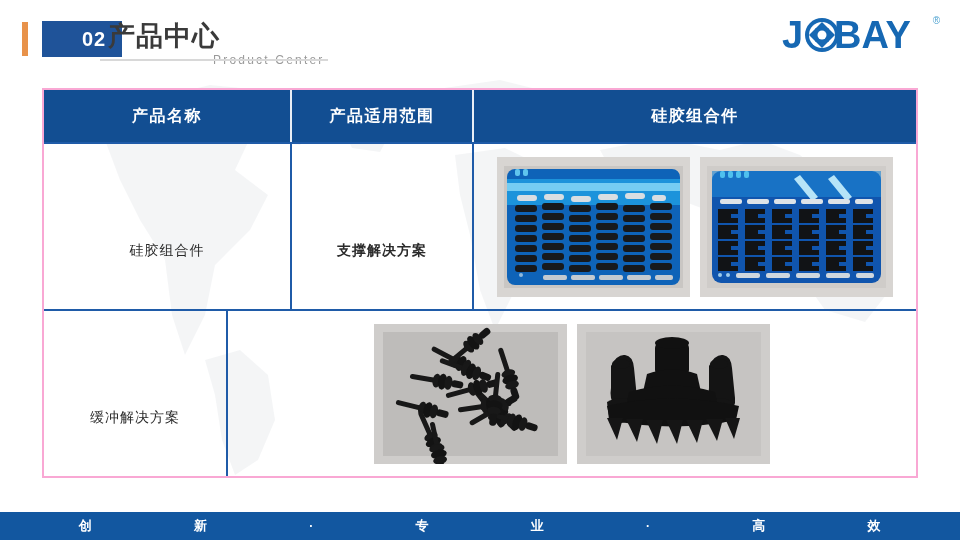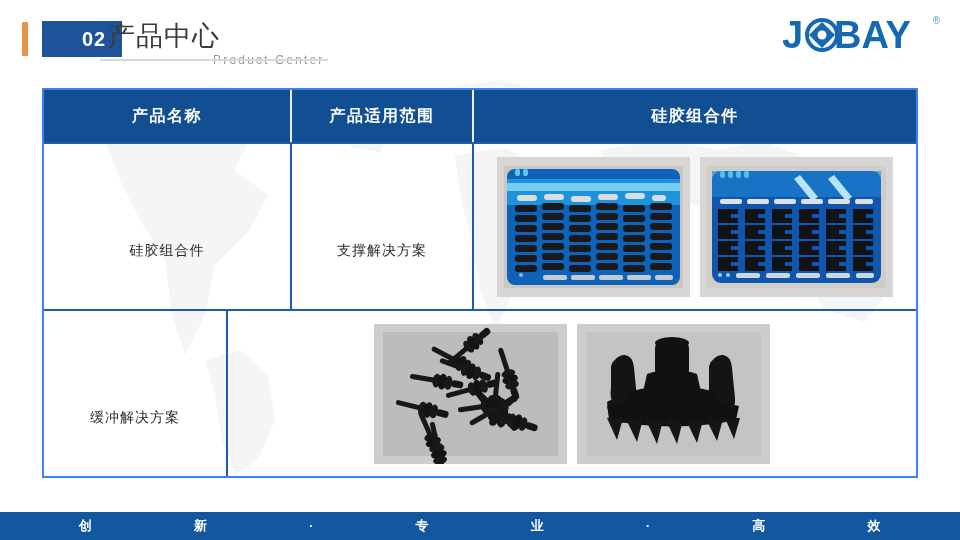--- a/index.html
+++ b/index.html
@@ -49,21 +49,21 @@
     letter-spacing: 1px;
     display: flex;
     align-items: center;
     justify-content: center;
     padding-left: 24px;
   }
   .title-cn {
     position: absolute;
     left: 108px; top: 19px;
     font-size: 27px;
-    font-weight: normal;
+    font-weight: bold;
     color: #3A3A3A;
     letter-spacing: 1px;
     line-height: 34px;
   }
   .title-en {
     position: absolute;
     left: 213px; top: 52px;
     font-size: 12px;
     color: #9A9A9A;
     letter-spacing: 2.2px;
@@ -90,21 +90,21 @@
     margin-left: 1px;
     margin-top: 2px;
     line-height: 10px;
   }
 
   
   .table {
     position: absolute;
     left: 42px; top: 88px;
     width: 876px; height: 390px;
-    border: 2px solid #3b82f6;
+    border: 2px solid #f9a8d4;
     box-sizing: border-box;
     background: transparent;
     z-index: 2;
     display: flex;
     flex-direction: column;
   }
   .thead {
     display: flex;
     height: 52px;
     background: #124E92;
@@ -127,21 +127,21 @@
     flex: 1 1 0;
     min-height: 0;
     border-top: 2px solid #1F5BA8;
   }
   .trow .td {
     box-sizing: border-box;
     display: flex;
     align-items: center;
     justify-content: center;
   }
-  .trow .td + .td { border-left: 2px solid #1F5BA8; }
+  .trow .td + .td { border-left: 2px solid #1F5BA8; font-weight: bold; }
 
   .col-name   { width: 246px; flex: 0 0 246px; }
   .col-scope  { width: 182px; flex: 0 0 182px; }
   .col-demo   { flex: 1 1 auto; }
 
   .cell-text {
     font-size: 14px;
     color: #2A2A2A;
     letter-spacing: 1px;
     margin-top: 48px;

